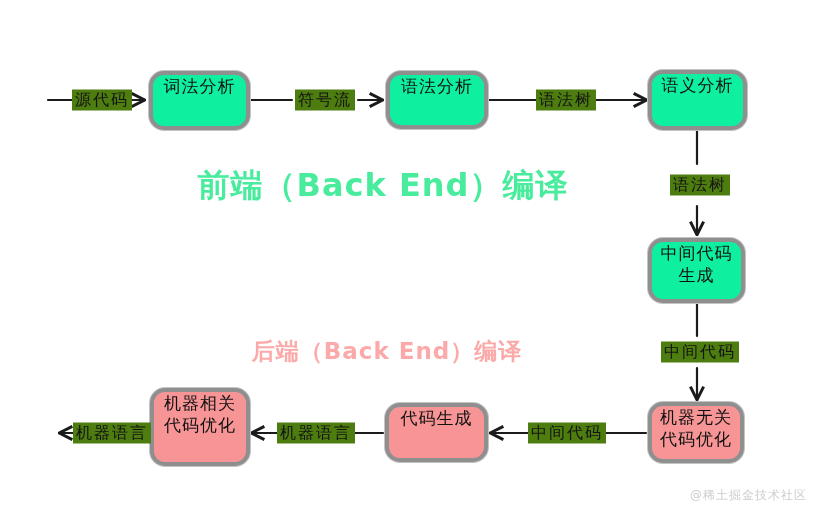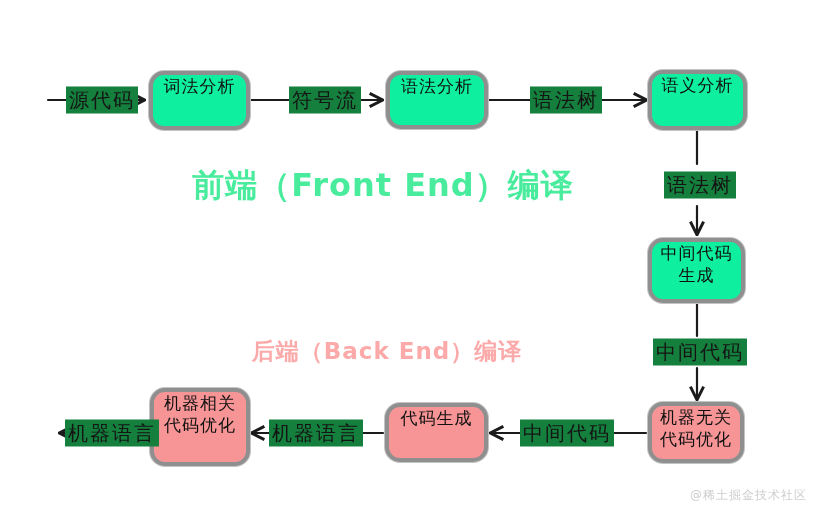--- a/index.html
+++ b/index.html
@@ -37,23 +37,23 @@
     white-space:pre-line;
     font-size:17px;
     line-height:1.3;
     color:#101010;
     font-weight:500;
     letter-spacing:1px;
   }
   .edge-label{
     position:absolute;
     transform:translate(-50%,-50%);
-    background:#15803d;
+    background:#4d7c0f;
     padding:0 3px;
-    font-size:20px;
+    font-size:16px;
     font-weight:500;
     color:#141414;
     letter-spacing:2px;
     white-space:nowrap;
   }
   .section-title{
     position:absolute;
     transform:translate(-50%,-50%);
     font-weight:bold;
     white-space:nowrap;
@@ -134,18 +134,18 @@
 
   <span class="edge-label" style="left:102px;top:100px">源代码</span>
   <span class="edge-label" style="left:325px;top:100px">符号流</span>
   <span class="edge-label" style="left:566px;top:100px">语法树</span>
   <span class="edge-label" style="left:700px;top:185px">语法树</span>
   <span class="edge-label" style="left:700px;top:352px">中间代码</span>
   <span class="edge-label" style="left:567px;top:433px">中间代码</span>
   <span class="edge-label" style="left:316px;top:433px">机器语言</span>
   <span class="edge-label" style="left:112px;top:433px">机器语言</span>
 
-  <div class="section-title front" style="left:383px;top:186px">前端（Front End）编译</div>
+  <div class="section-title front" style="left:383px;top:186px">前端（Back End）编译</div>
   <div class="section-title back" style="left:387px;top:351px">后端（Back End）编译</div>
 
   <div class="watermark">@稀土掘金技术社区</div>
 
 </div>
 
 </body></html>

